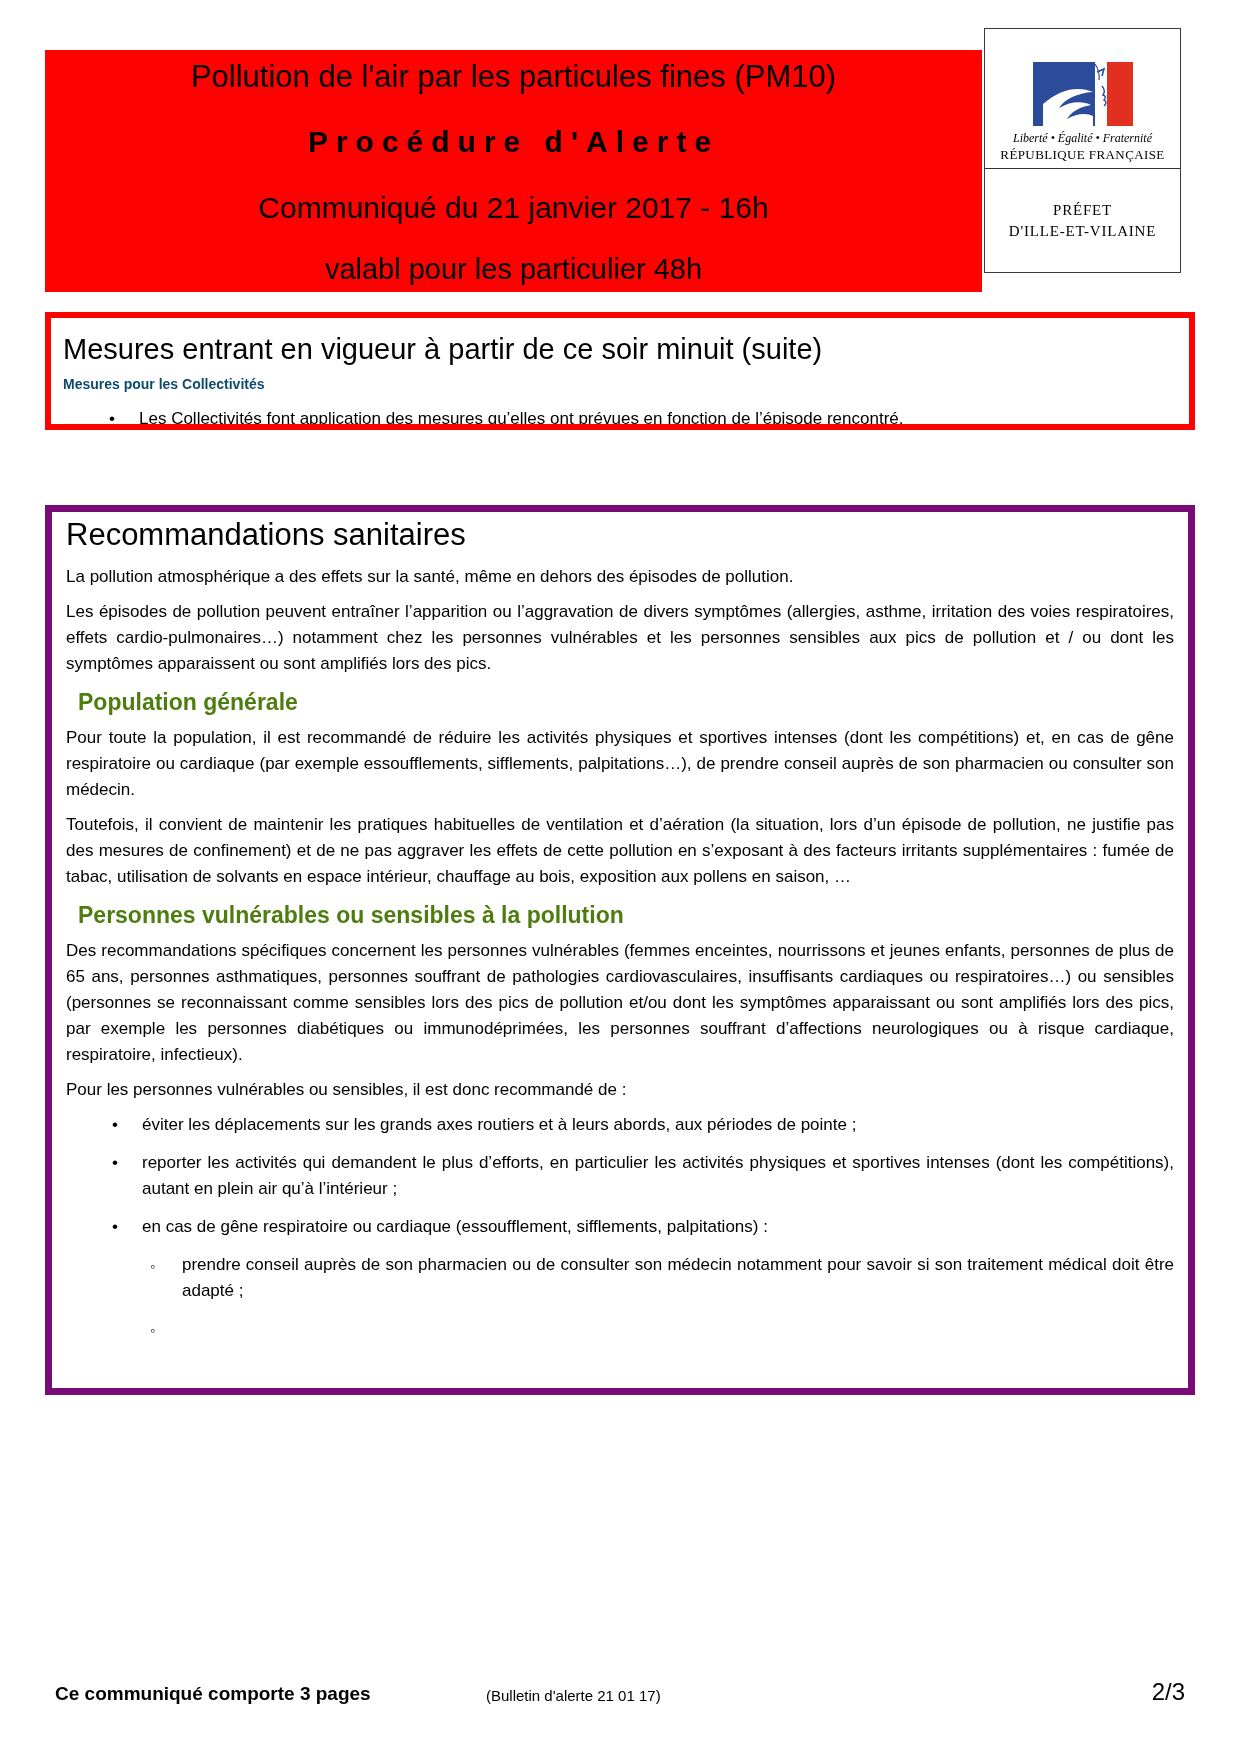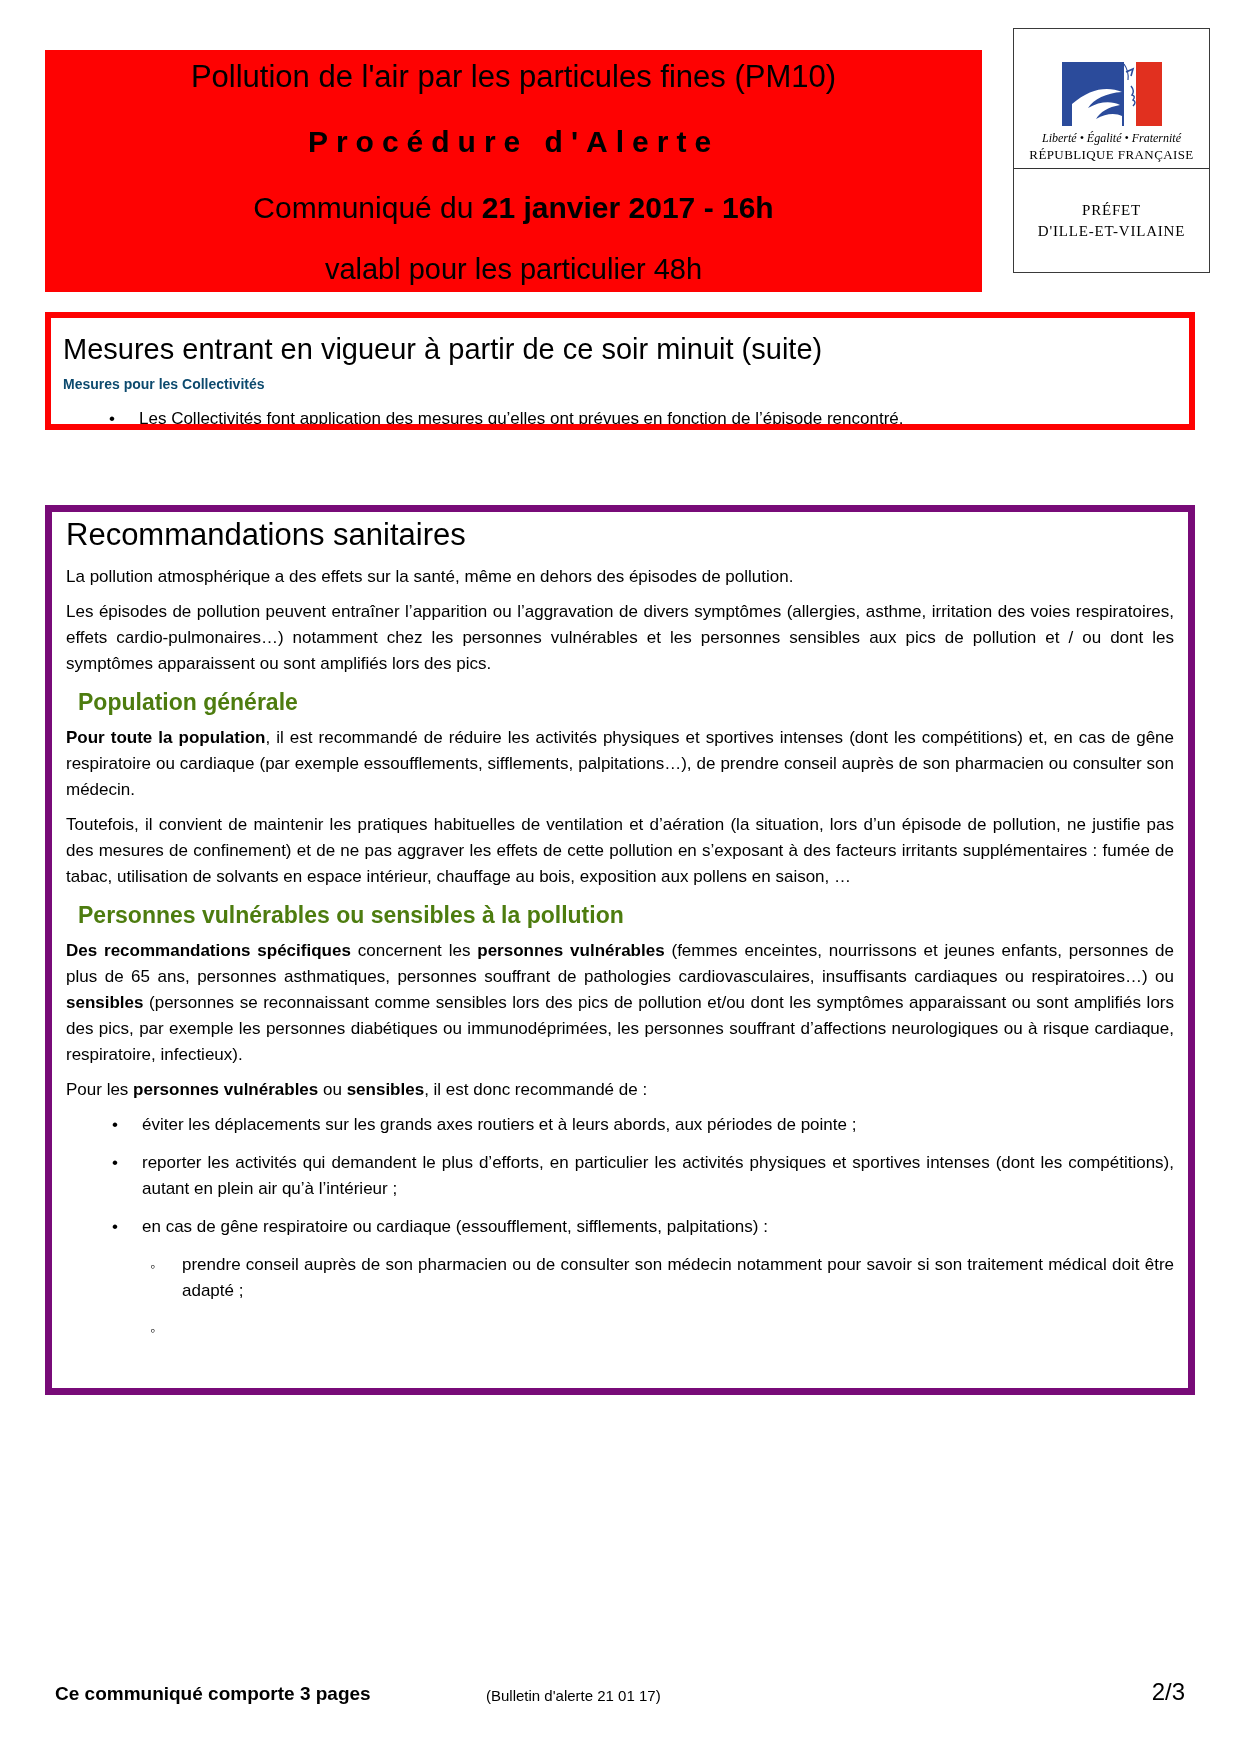--- a/index.html
+++ b/index.html
@@ -12,21 +12,21 @@
     position:absolute;left:45px;top:30px;width:937px;height:242px;
     background:#fe0202;color:#000000;text-align:center;
     display:flex;flex-direction:column;justify-content:space-between;margin-top:20px;
   }
   .banner .l1{font-size:31px;line-height:54px;}
   .banner .l2{font-size:30px;font-weight:bold;letter-spacing:8px;line-height:54px;}
   .banner .l3{font-size:30px;line-height:54px;}
   .banner .l4{font-size:29px;line-height:46px;}
   
   .logo-box{
-    position:absolute;left:1013px;top:28px;width:197px;height:245px;
+    position:absolute;left:984px;top:28px;width:197px;height:245px;
     box-sizing:border-box;border:1px solid #3a3a3a;background:#fff;
     font-family:"Liberation Serif", serif;text-align:center;
   }
   .logo-top{height:134px;display:flex;flex-direction:column;align-items:center;justify-content:flex-end;padding-bottom:5px;}
   .logo-top svg{margin-bottom:5px;}
   .motto{font-style:italic;font-size:12px;line-height:15px;}
   .republic{font-weight:normal;font-size:13px;letter-spacing:0.4px;line-height:17px;}
   .logo-divider{border-top:1px solid #333;margin:0;}
   .logo-bottom{height:104px;display:flex;flex-direction:column;justify-content:center;font-size:15px;letter-spacing:0.8px;line-height:21px;}
   
@@ -49,21 +49,21 @@
   
   .bullet-row{position:relative;padding-left:76px;font-size:17px;line-height:26px;text-align:justify;margin:0 0 12px 0;}
   .bullet-row .mark{position:absolute;left:46px;top:0;}
   .sub-row{position:relative;padding-left:116px;font-size:17px;line-height:26px;text-align:justify;margin:0 0 12px 0;}
   .sub-row .mark{position:absolute;left:84px;top:1px;font-size:14px;}
   .measures-box .bullet-row{margin-top:8px;margin-bottom:0;}
   
   .footer-left{position:absolute;left:55px;top:1683px;font-size:19px;font-weight:bold;}
   .footer-mid{position:absolute;left:486px;top:1687px;font-size:15px;}
   .footer-page{position:absolute;right:56px;top:1678px;font-size:24px;}
-  b{font-weight:bold;}
+  b{font-weight:normal;}
 </style>
 </head>
 <body>
 
 <header class="banner">
   <div class="l1">Pollution de l'air par les particules fines (PM10)</div>
   <div class="l2">Procédure d'Alerte</div>
   <div class="l3"><span>Communiqué du </span><b>21 janvier 2017 - 16h</b></div>
   <div class="l4">valabl pour les particulier 48h</div>
 </header>

